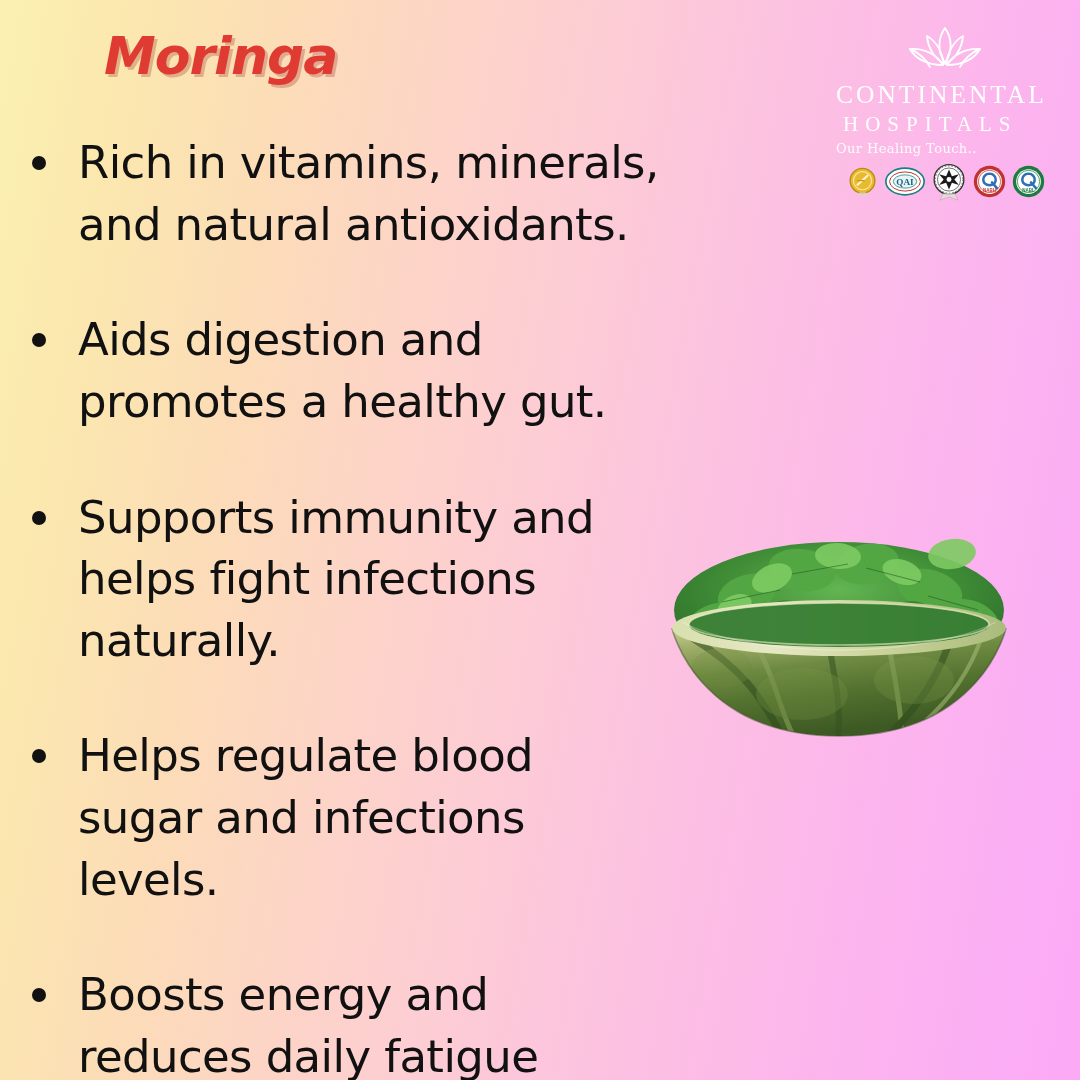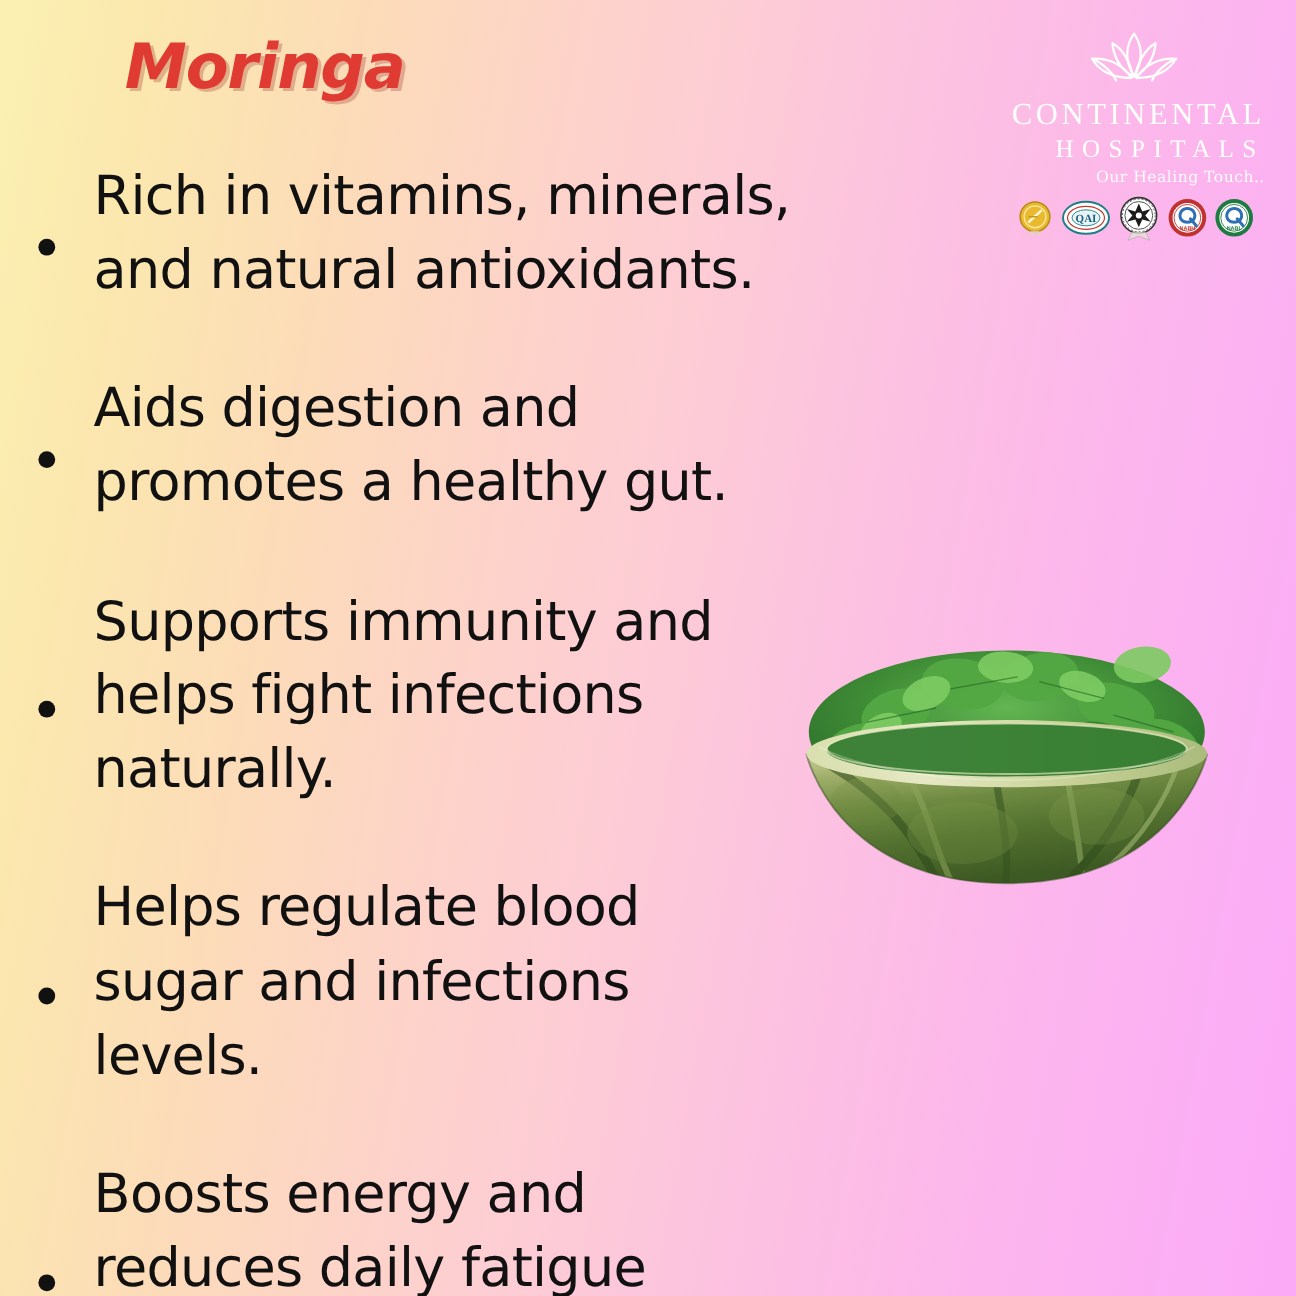--- a/index.html
+++ b/index.html
@@ -45,21 +45,21 @@
     font-family: "DejaVu Sans", sans-serif;
     white-space: nowrap;
   }
 
   
   #logo {
     position: absolute;
     right: 26px;
     top: 22px;
     width: 218px;
-    text-align: right;
+    text-align: left;
     color: #ffffff;
   }
   #lotus {
     display: block;
     margin: 0 auto 2px auto;
   }
   #brand-name {
     font-size: 25.5px;
     letter-spacing: 3.0px;
     line-height: 1.05;
@@ -97,21 +97,21 @@
 
   
   #bullets {
     position: absolute;
     left: 18px;
     top: 132px;
     width: 650px;
   }
   .bullet-row {
     display: flex;
-    align-items: center;
+    align-items: flex-start;
     margin-bottom: 54px;
   }
   .bullet-dot {
     flex: 0 0 auto;
     width: 14px;
     height: 14px;
     border-radius: 50%;
     background: #111111;
     margin-top: 24px;
     margin-right: 32px;

